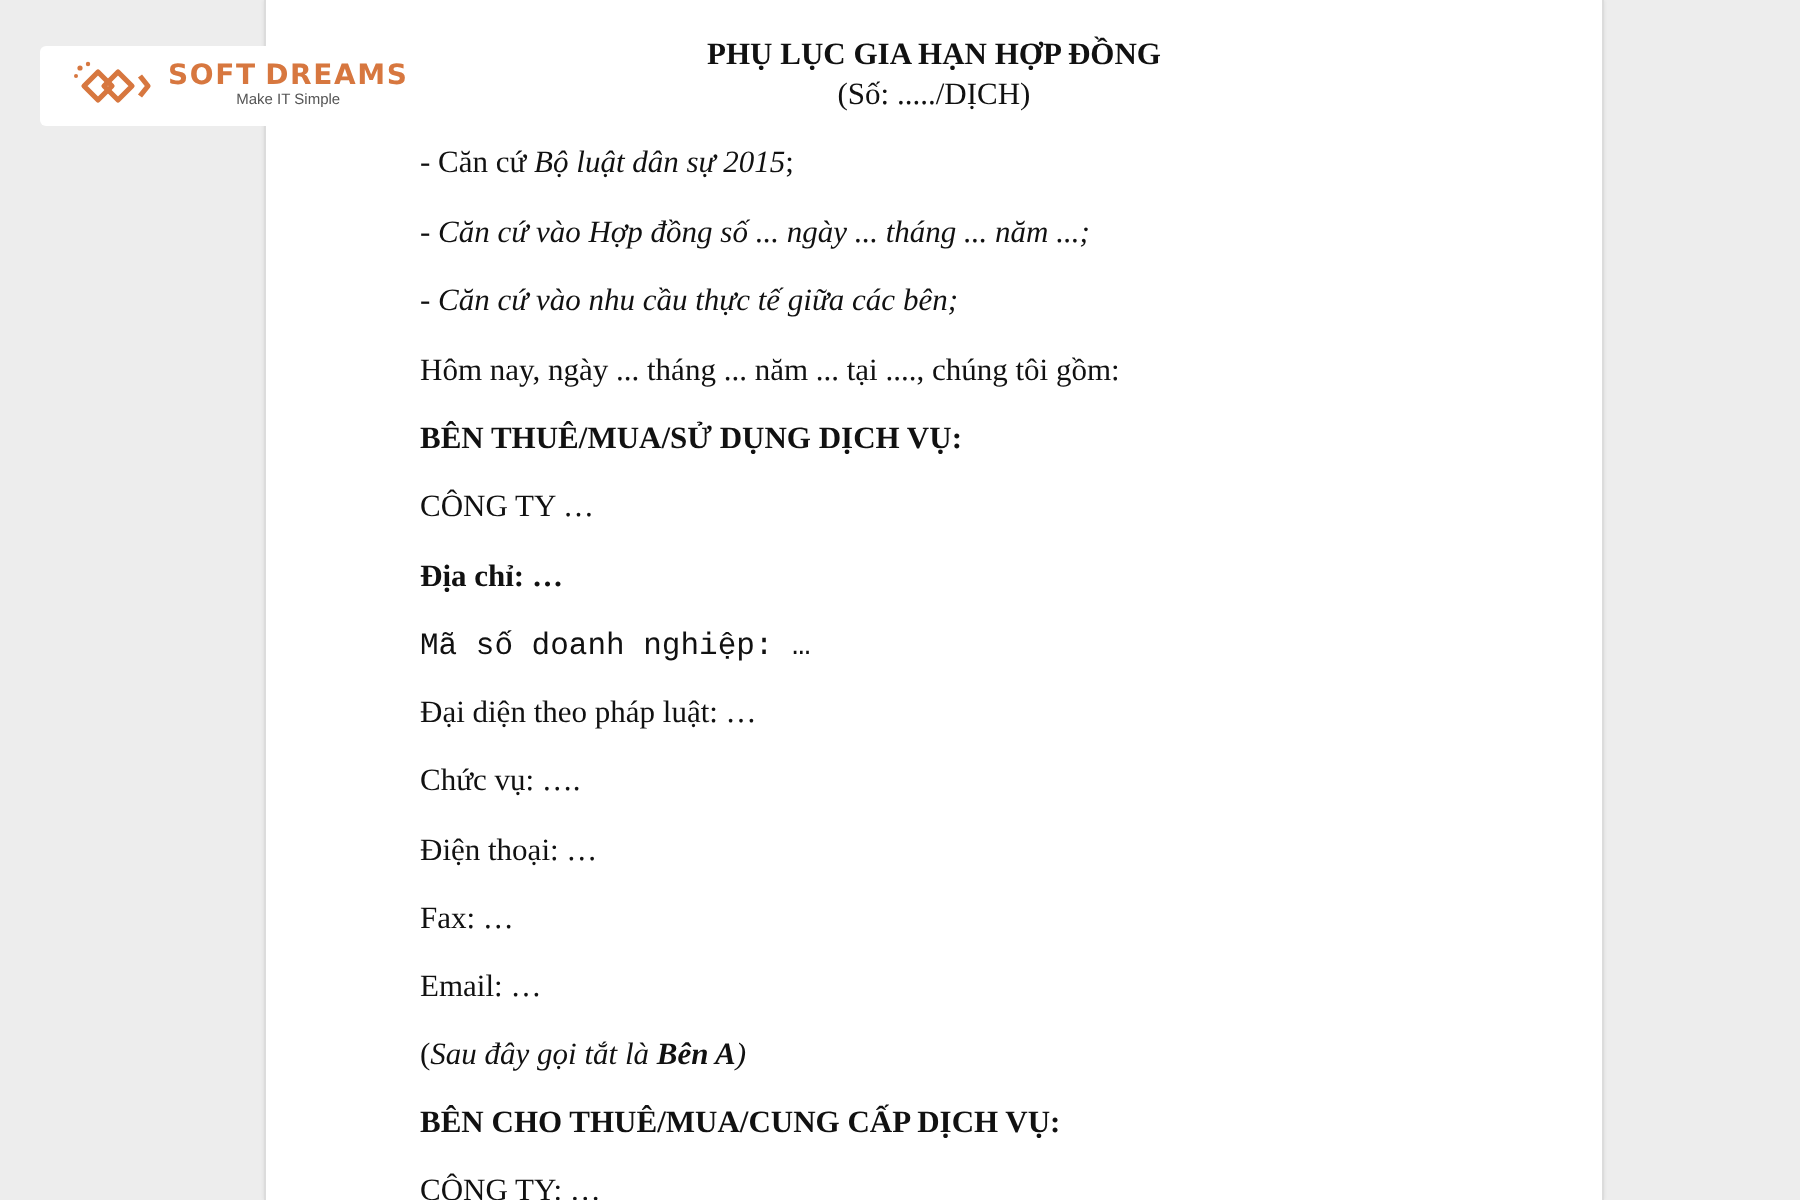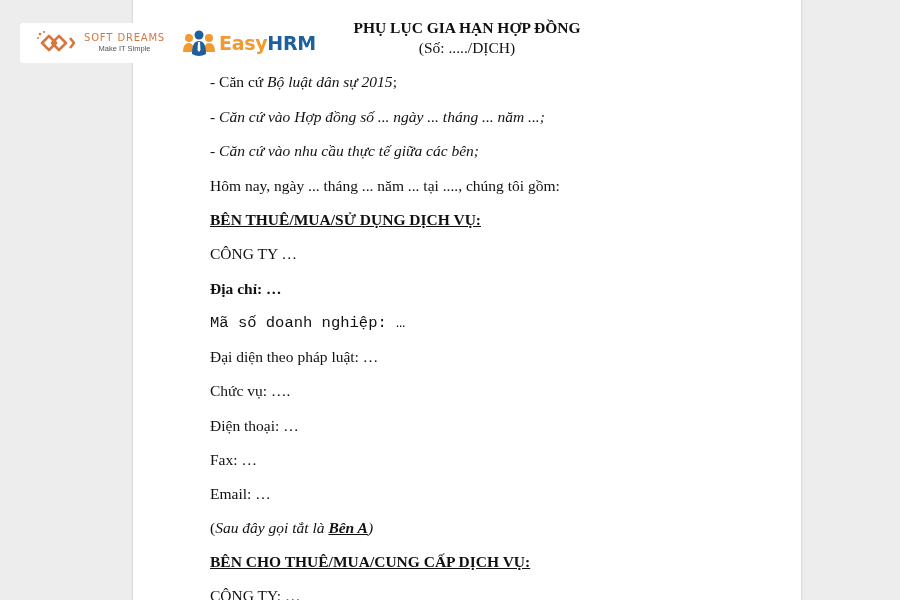--- a/index.html
+++ b/index.html
@@ -13,36 +13,36 @@
       position: absolute; left: 132px; top: 0; width: 668px; height: 600px;
       background: #ffffff;
       border-left: 1px solid #dcdcdc; border-right: 1px solid #dcdcdc;
       box-shadow: 0 0 2px rgba(0,0,0,0.08);
     }
     .line {
       position: absolute; left: 210px; font-size: 15.5px; white-space: nowrap;
       line-height: 18px;
     }
     .center { left: 132px; width: 670px; text-align: center; }
-    .bold { font-weight: bold; text-decoration: underline; }
+    .bold { font-weight: bold; }
     .italic { font-style: italic; }
     .title { font-size: 15.5px; font-weight: bold; }
 
     .logo-banner {
       position: absolute; left: 20px; top: 23px; width: 310px; height: 40px;
       background: #ffffff; border-radius: 3px;
       display: flex; align-items: center;
     }
     .sd-mark { width: 44px; height: 30px; margin-left: 14px; }
     .sd-text { margin-left: 6px; display: flex; flex-direction: column; align-items: center; }
     .sd-name {
       font-family: "DejaVu Sans", sans-serif; font-size: 11px; letter-spacing: 0.8px;
       color: #d7773f; font-weight: normal; line-height: 12px;
     }
-    .sd-name .big { font-size: 10px; }
+    .sd-name .big { font-size: 14px; font-weight: bold; }
     .sd-tag {
       font-family: Liberation Sans, sans-serif; font-size: 7.5px; color: #555; line-height: 10px; text-align: right;
     }
     .ehrm { display: flex; align-items: center; margin-left: 16px; }
     .ehrm-mark { width: 36px; height: 30px; }
     .ehrm-text { font-family: "DejaVu Sans", sans-serif; font-weight: bold; font-size: 19px; margin-left: 2px; letter-spacing: -0.3px; }
     .ehrm-easy { color: #f29a2e; }
     .ehrm-hrm { color: #1f5f9e; }
   </style>
 </head>
@@ -61,34 +61,20 @@
     <circle cx="10" cy="4" r="1.1" fill="#d7773f"></circle>
     <circle cx="4" cy="10" r="1" fill="#d7773f"></circle>
   </svg>
   <div class="sd-text">
     <div class="sd-name">
       <span class="big" style="text-transform:uppercase;">Soft</span>
       <span class="big" style="text-transform:uppercase;">Dreams</span>
     </div>
     <div class="sd-tag">Make IT Simple</div>
   </div>
-  <div class="ehrm">
-    <svg class="ehrm-mark" viewBox="0 0 36 30">
-      <circle cx="8" cy="10" r="4" fill="#f29a2e"></circle>
-      <path d="M2 24 Q2 15 8 15 Q13 15 13 24 Z" fill="#f29a2e"></path>
-      <circle cx="28" cy="10" r="4" fill="#f29a2e"></circle>
-      <path d="M23 24 Q23 15 28 15 Q34 15 34 24 Z" fill="#f29a2e"></path>
-      <circle cx="18" cy="7" r="4.5" fill="#1f5f9e"></circle>
-      <path d="M11 26 Q11 13 18 13 Q25 13 25 26 Q18 30 11 26 Z" fill="#1f5f9e"></path>
-      <path d="M17 14 L19 14 L19.5 22 L18 24 L16.5 22 Z" fill="#ffffff"></path>
-    </svg>
-    <div class="ehrm-text">
-      <span class="ehrm-easy">Easy</span><span class="ehrm-hrm">HRM</span>
-    </div>
-  </div>
 </div>
 
 <div class="line center title" style="top:19px;text-align:center;">PHỤ LỤC GIA HẠN HỢP ĐỒNG</div>
 <div class="line center" style="top:39px;">(Số: ...../DỊCH)</div>
 
 <div class="line" style="top:73px;">
   <span>- Căn cứ </span><span class="italic">Bộ luật dân sự 2015</span><span>;</span>
 </div>
 <div class="line italic" style="top:108px;">- Căn cứ vào Hợp đồng số ... ngày ... tháng ... năm ...;</div>
 <div class="line italic" style="top:142px;">- Căn cứ vào nhu cầu thực tế giữa các bên;</div>

